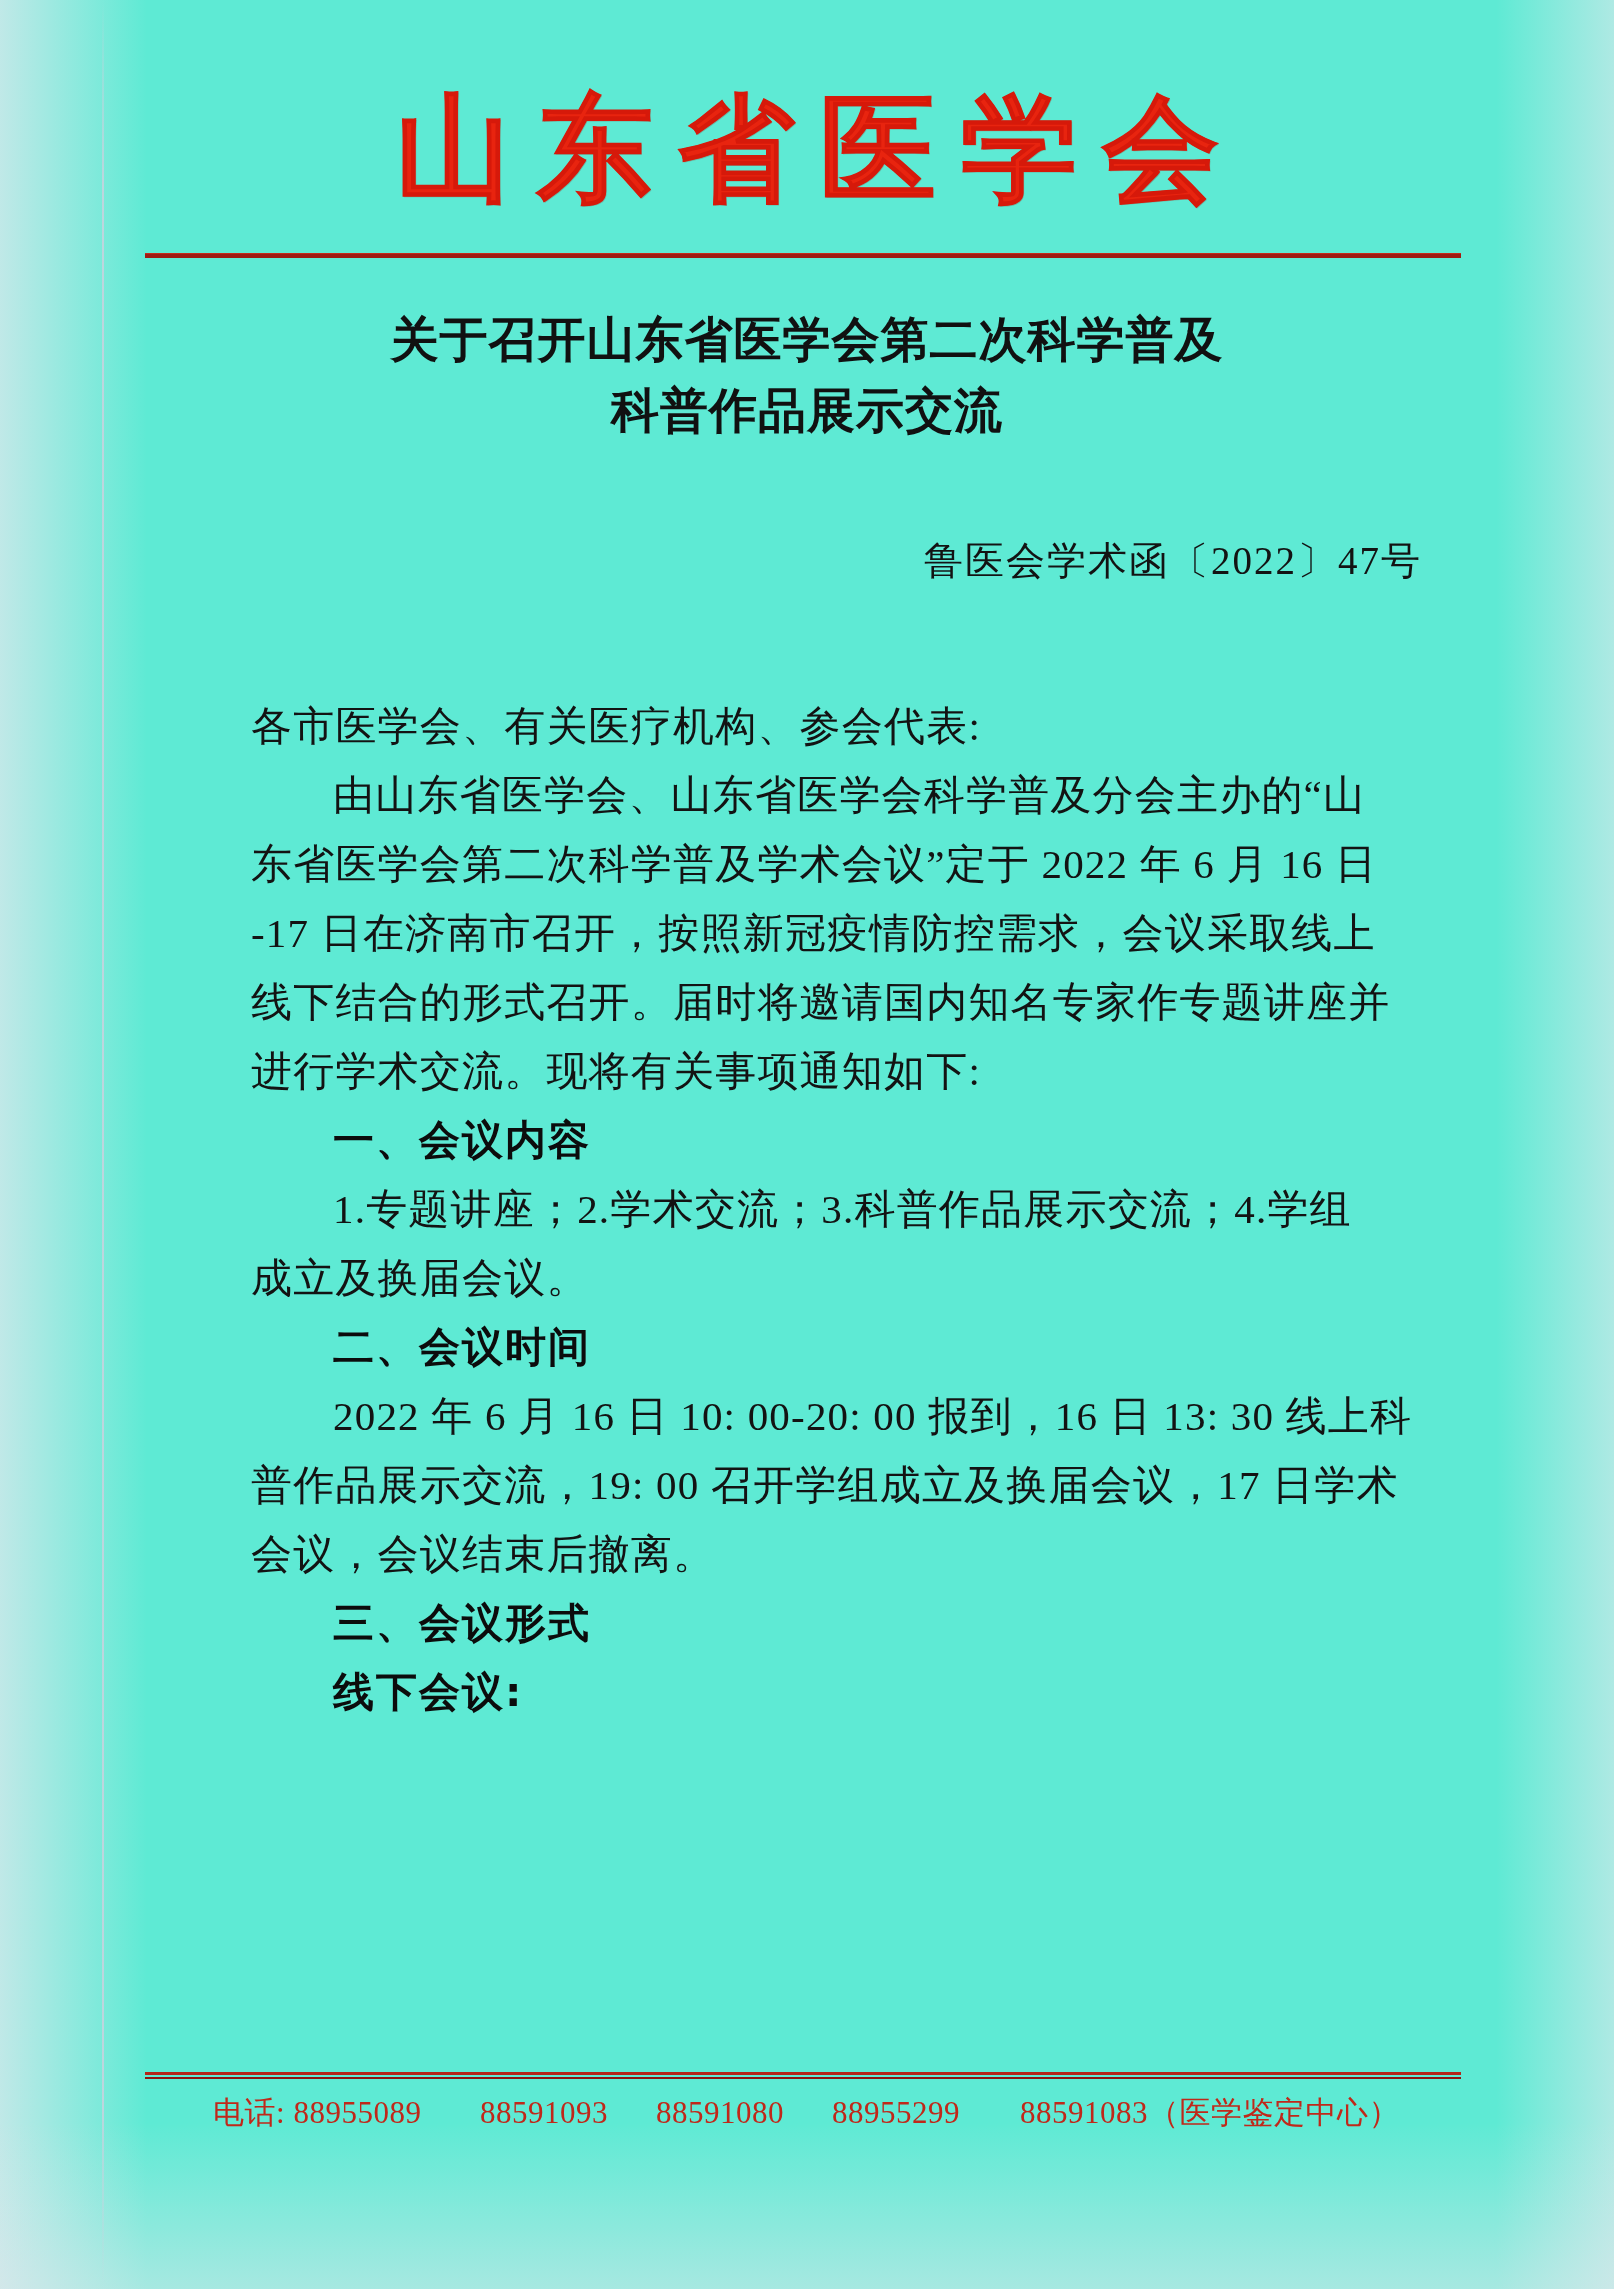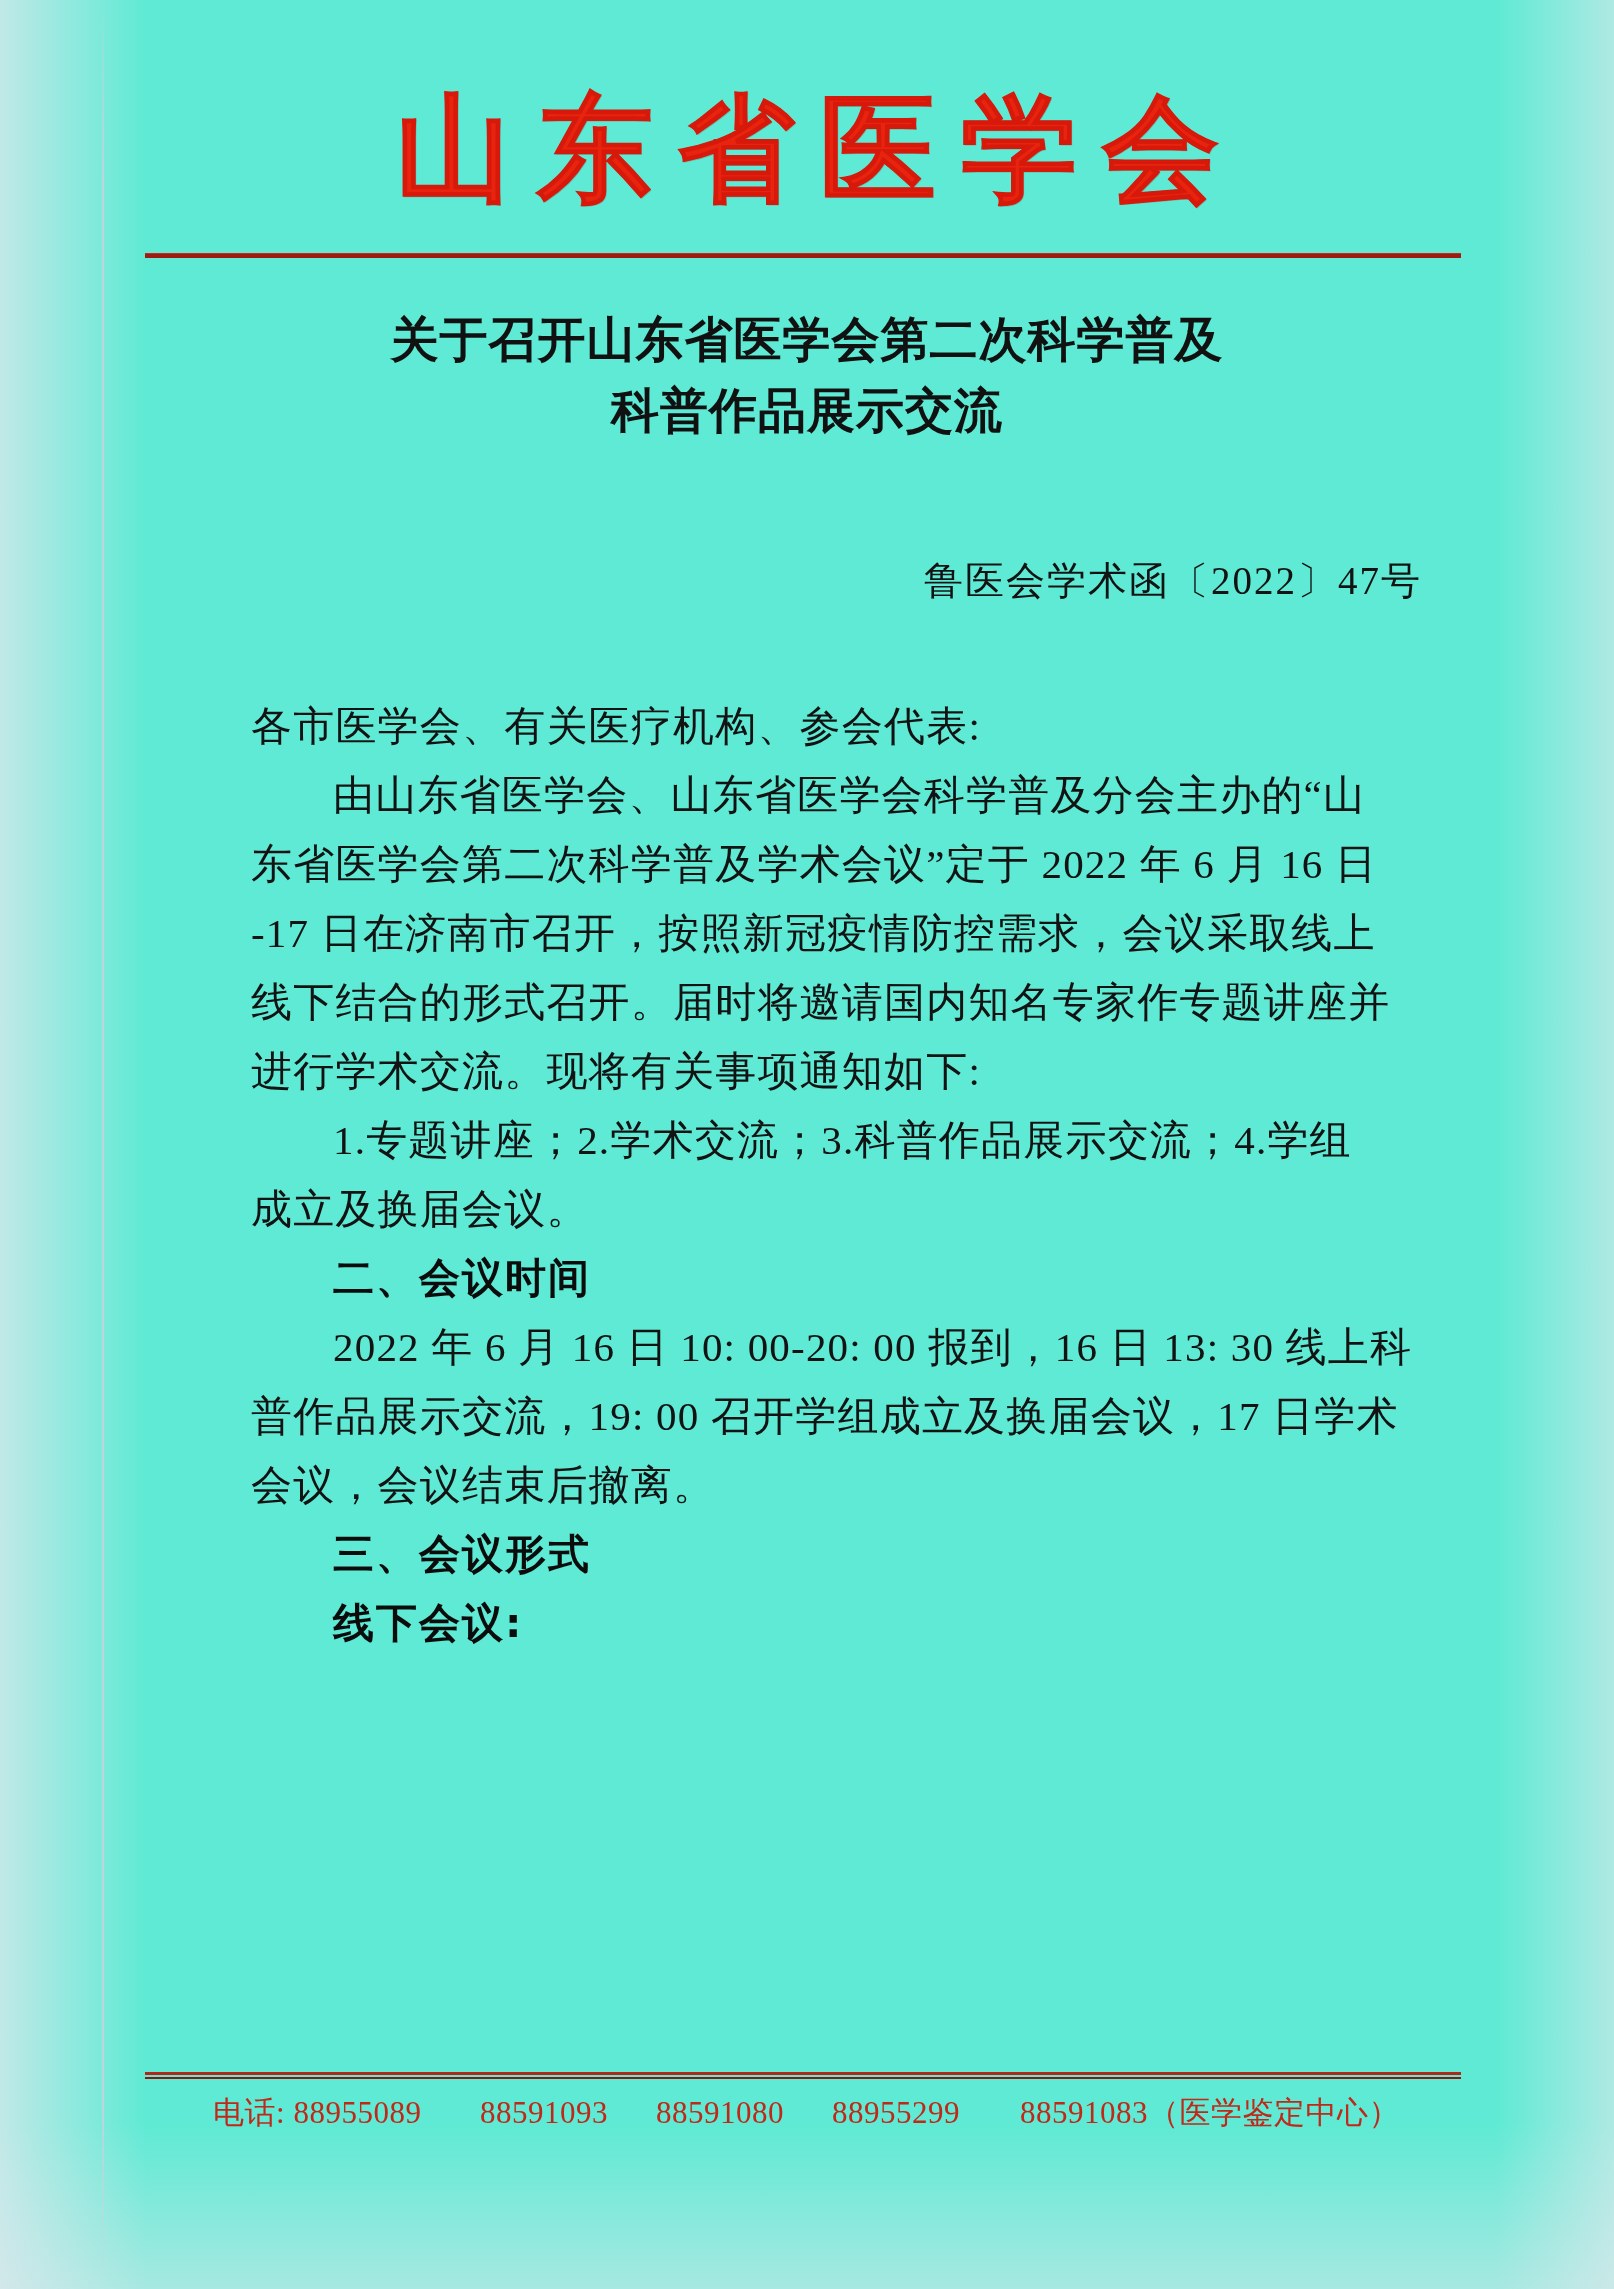--- a/index.html
+++ b/index.html
@@ -93,21 +93,20 @@
 
   
   .doc-number {
     position: absolute;
     right: 192px;
     top: 534px;
     font-family: "Liberation Serif", "DejaVu Serif", serif;
     font-size: 39px;
     letter-spacing: 2px;
     color: #131313;
-    margin-top: 20px;
   }
 
   
   .body-area {
     position: absolute;
     left: 204px;
     top: 692px;
     width: 1225px;
     margin-left: 47px;
   }
@@ -209,20 +208,21 @@
   <div class="body-area">
 
     <p class="p">各市医学会、有关医疗机构、参会代表:</p>
 
     <p class="p indent">由山东省医学会、山东省医学会科学普及分会主办的“山</p>
     <p class="p">东省医学会第二次科学普及学术会议”定于 2022 年 6 月 16 日</p>
     <p class="p">-17 日在济南市召开，按照新冠疫情防控需求，会议采取线上</p>
     <p class="p">线下结合的形式召开。届时将邀请国内知名专家作专题讲座并</p>
     <p class="p">进行学术交流。现将有关事项通知如下:</p>
 
+    <p class="heading">一、会议内容</p>
     <p class="p indent">1.专题讲座；2.学术交流；3.科普作品展示交流；4.学组</p>
     <p class="p">成立及换届会议。</p>
 
     <p class="heading">二、会议时间</p>
     <p class="p indent">2022 年 6 月 16 日 10: 00-20: 00 报到，16 日 13: 30 线上科</p>
     <p class="p">普作品展示交流，19: 00 召开学组成立及换届会议，17 日学术</p>
     <p class="p">会议，会议结束后撤离。</p>
 
     <p class="heading">三、会议形式</p>
     <p class="sub-heading">线下会议:</p>

